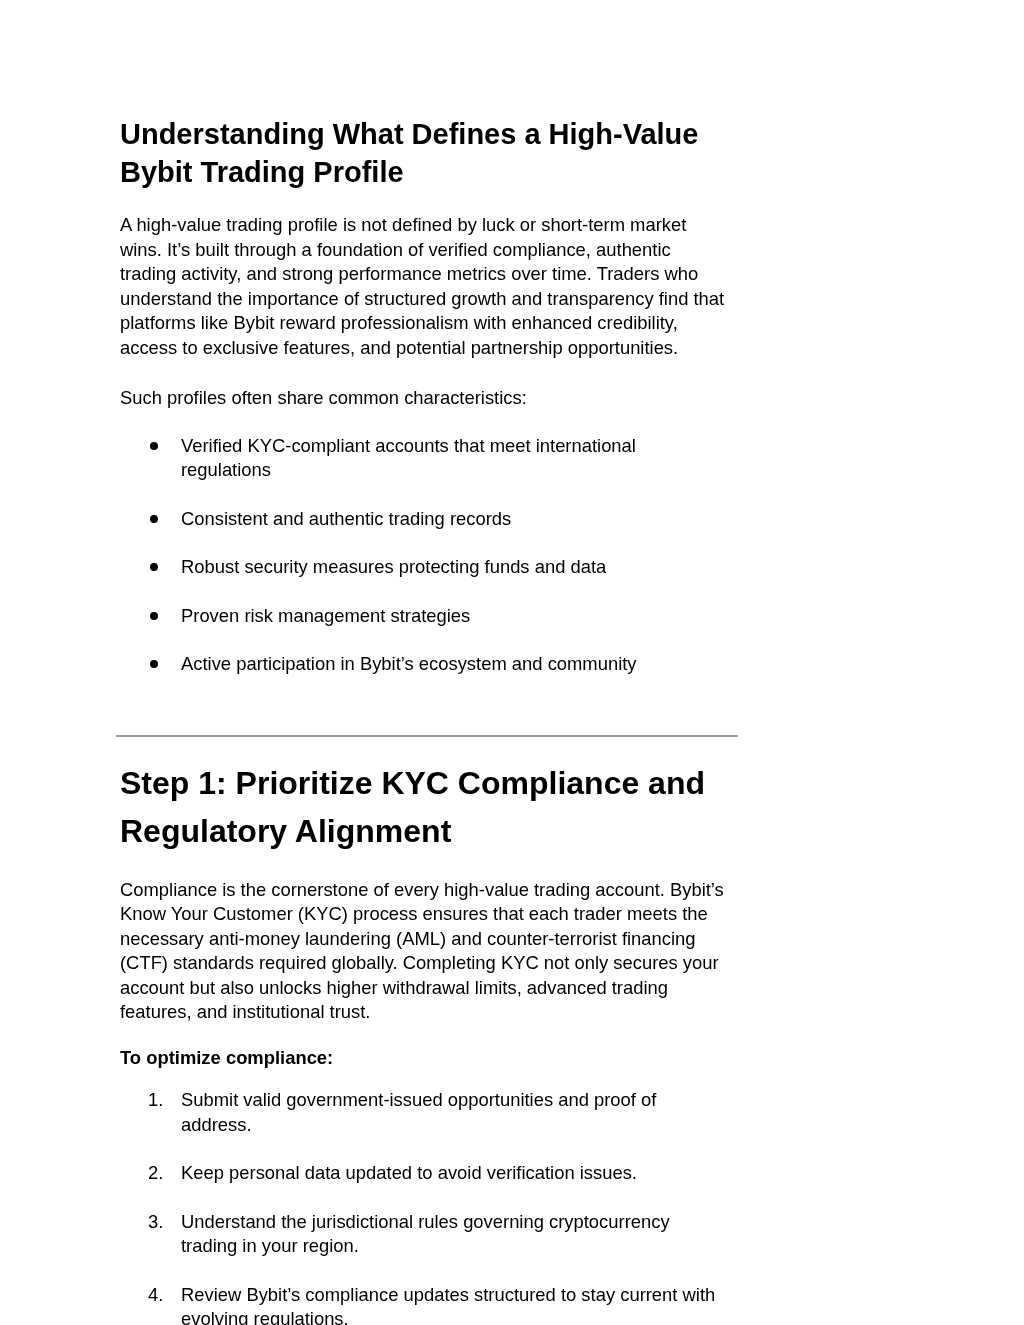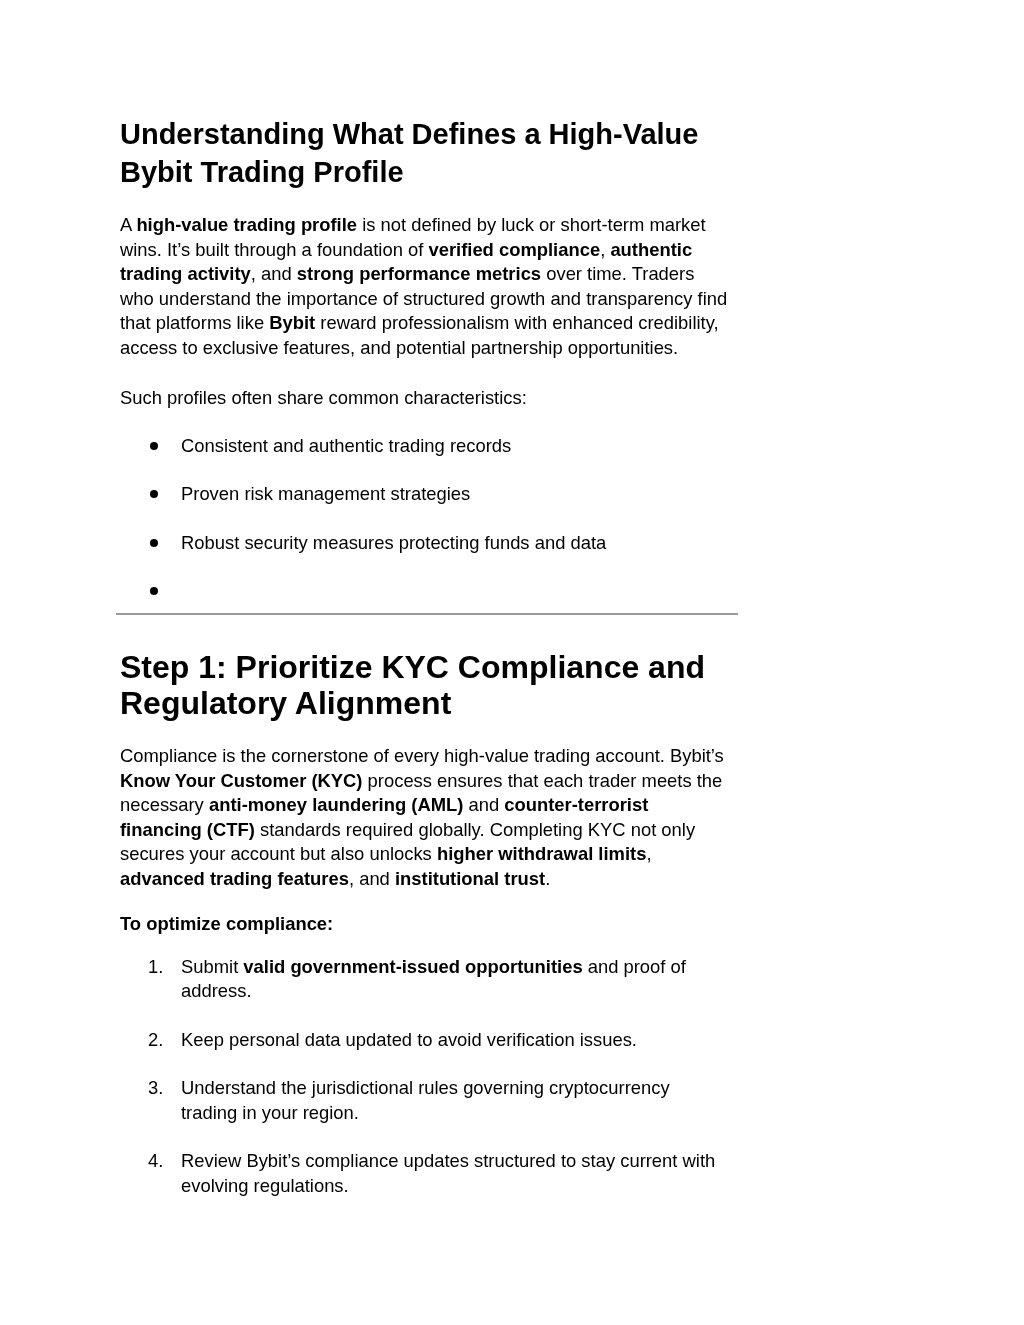--- a/index.html
+++ b/index.html
@@ -19,34 +19,34 @@
     font-family: "Liberation Sans", sans-serif;
   }
   .heading-md {
     font-size: 29px;
     line-height: 38px;
     font-weight: 700;
     margin: 0;
   }
   .heading-lg {
     font-size: 32px;
-    line-height: 36px;
+    line-height: 48px;
     font-weight: 700;
-    margin: 34px 0 0 0;
+    margin: 22px 0 0 0;
   }
   .body-text {
     font-size: 18.4px;
     line-height: 24.5px;
     margin: 0;
   }
   .intro-para   { margin-top: 22px; }
   .lead-para    { margin-top: 26px; }
   .step-para    { margin-top: 23px; }
   .optimize-para{ margin-top: 21px; font-weight: bold; }
-  b { font-weight: 700; margin-top: 30px; }
+  b { font-weight: 400; margin-top: 30px; }
 
   ul.bullet-list, ol.number-list {
     list-style: none;
     margin: 0;
     padding: 0;
   }
   ul.bullet-list { margin-top: 23px; }
   ol.number-list { margin-top: 18px; }
   ul.bullet-list li, ol.number-list li {
     position: relative;
@@ -86,32 +86,37 @@
 
   <h2 class="heading-md">Understanding What Defines a High-Value Bybit Trading Profile</h2>
 
   <p class="body-text intro-para"><span>A </span><b>high-value trading profile</b><span> is not defined by luck or short-term market wins. It’s built through a foundation of </span><b>verified compliance</b><span>, </span><b>authentic trading activity</b><span>, and </span><b>strong performance metrics</b><span> over time. Traders who understand the importance of structured growth and transparency find that platforms like </span><b>Bybit</b><span> reward professionalism with enhanced credibility, access to exclusive features, and potential partnership opportunities.</span></p>
 
   <p class="body-text lead-para">Such profiles often share common characteristics:</p>
 
   <ul class="bullet-list">
     <li>
       <span class="bullet-dot"></span>
+      <span><span>Verified </span><b>KYC-compliant accounts</b><span> that meet international regulations</span></span>
+    </li>
+    <li>
+      <span class="bullet-dot"></span>
       <span><span>Consistent and authentic trading records</span></span>
+    </li>
+    <li>
+      <span class="bullet-dot"></span>
+      <span><span>Robust security measures protecting funds and data</span></span>
     </li>
     <li>
       <span class="bullet-dot"></span>
       <span><span>Proven risk management strategies</span></span>
     </li>
     <li>
       <span class="bullet-dot"></span>
-      <span><span>Robust security measures protecting funds and data</span></span>
-    </li>
-    <li>
-      <span class="bullet-dot"></span>
+      <span><span>Active participation in Bybit’s ecosystem and community</span></span>
     </li>
   </ul>
 
   <hr class="divider">
 
   <h1 class="heading-lg">Step 1: Prioritize KYC Compliance and Regulatory Alignment</h1>
 
   <p class="body-text step-para"><span>Compliance is the cornerstone of every high-value trading account. Bybit’s </span><b>Know Your Customer (KYC)</b><span> process ensures that each trader meets the necessary </span><b>anti-money laundering (AML)</b><span> and </span><b>counter-terrorist financing (CTF)</b><span> standards required globally. Completing KYC not only secures your account but also unlocks </span><b>higher withdrawal limits</b><span>, </span><b>advanced trading features</b><span>, and </span><b>institutional trust</b><span>.</span></p>
 
   <p class="body-text optimize-para">To optimize compliance:</p>

